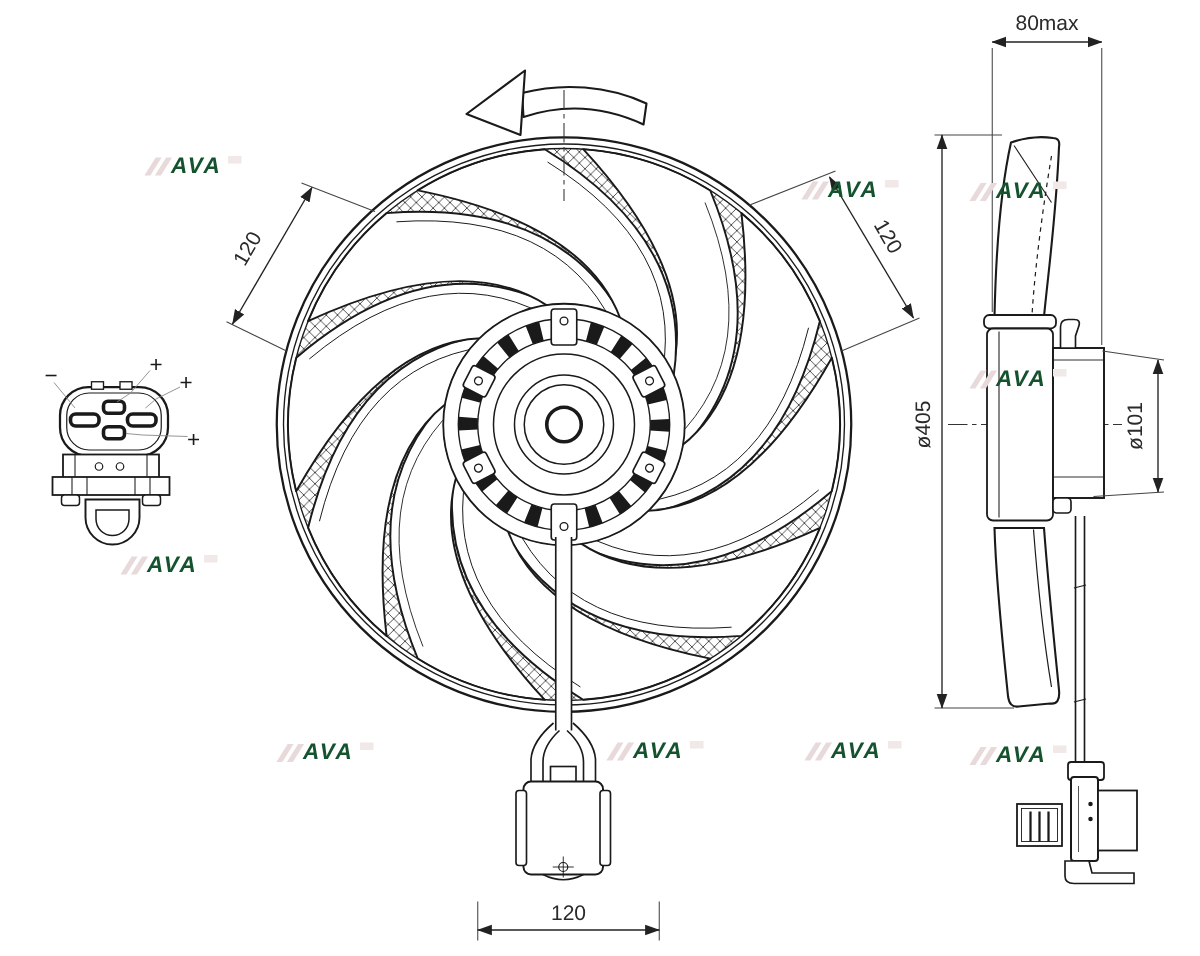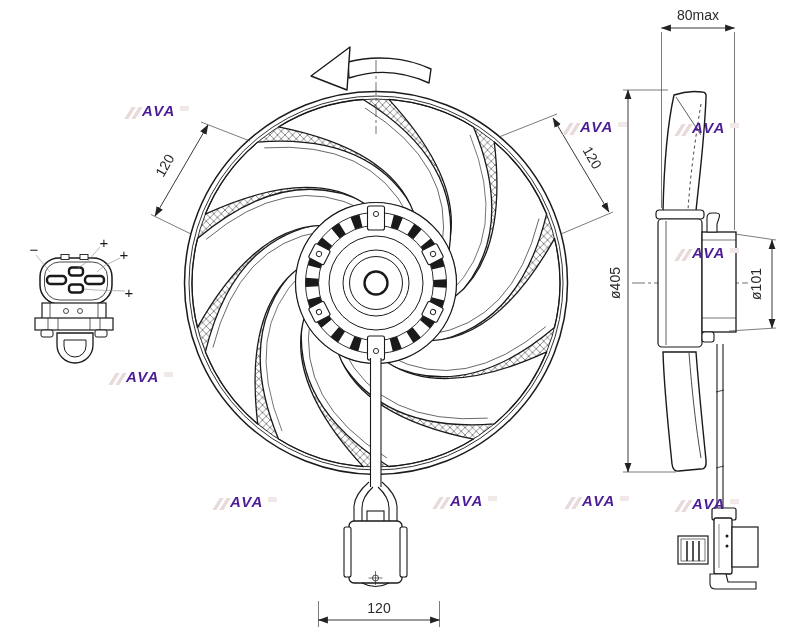--- a/index.html
+++ b/index.html
@@ -1,21 +1,21 @@
 <!DOCTYPE html>
 <html><head>
 <meta charset="utf-8">
 <style>
   html,body{margin:0;padding:0;background:#fff;}
   #stage{position:relative;width:800px;height:637px;background:#ffffff;overflow:hidden;
          font-family:"Liberation Sans",sans-serif;}
   #stage svg{position:absolute;left:0;top:0;z-index:1;}
-  .wm{position:absolute;z-index:2;display:flex;align-items:flex-end;gap:2px;
-      color:#4c1d95;font:italic 700 15px "Liberation Sans",sans-serif;
-      letter-spacing:1.5px;pointer-events:none;user-select:none;margin-left:28px;}
+  .wm{position:absolute;z-index:2;display:flex;align-items:center;gap:2px;
+      color:#14532d;font:italic 700 15px "Liberation Sans",sans-serif;
+      letter-spacing:1.5px;pointer-events:none;user-select:none;}
   .wm .sl{display:inline-block;width:4px;height:12px;background:#e8dada;
           transform:skewX(-32deg);margin-right:1px;}
   .wm .sup{display:inline-block;width:9px;height:5px;background:#f1e8e8;
            margin-left:2px;margin-bottom:8px;}
   text{font-family:"Liberation Sans",sans-serif;}
 </style>
 </head>
 <body>
 
 <div id="stage">

